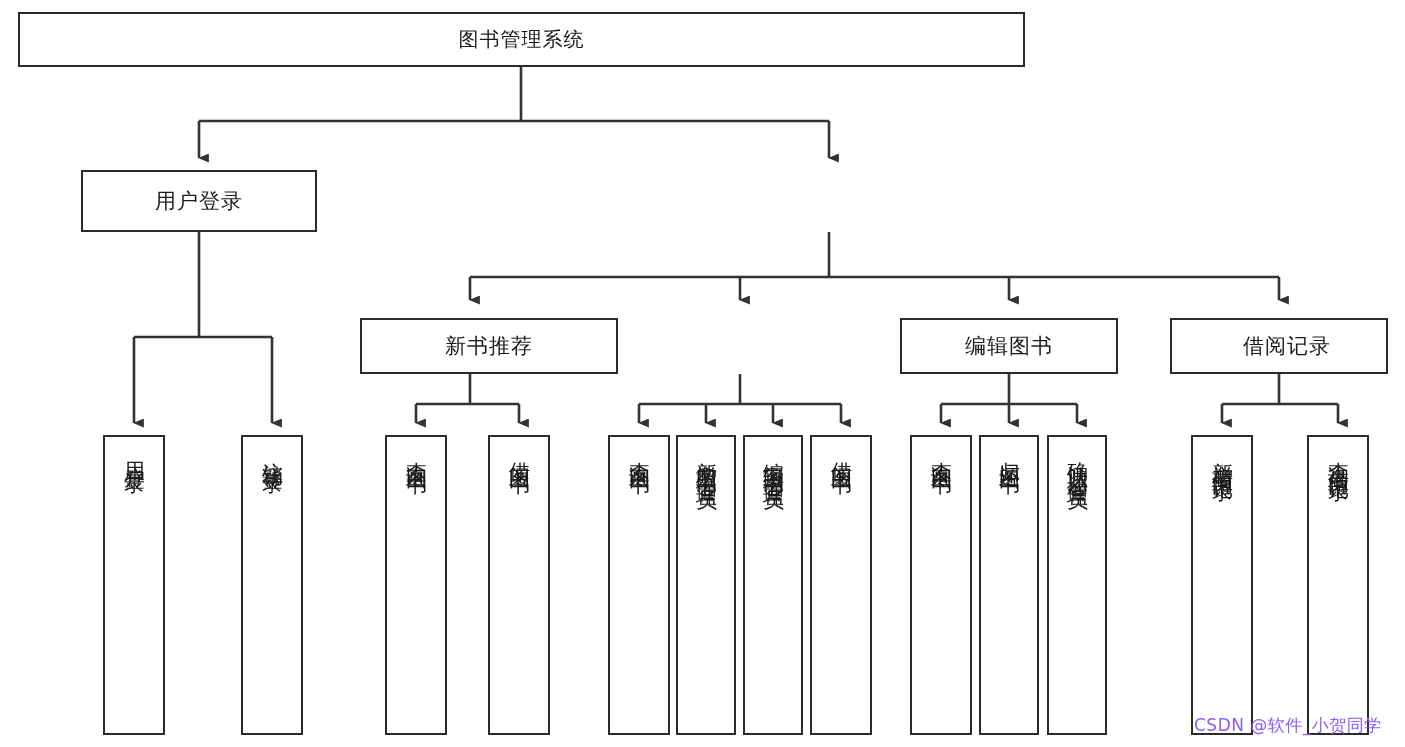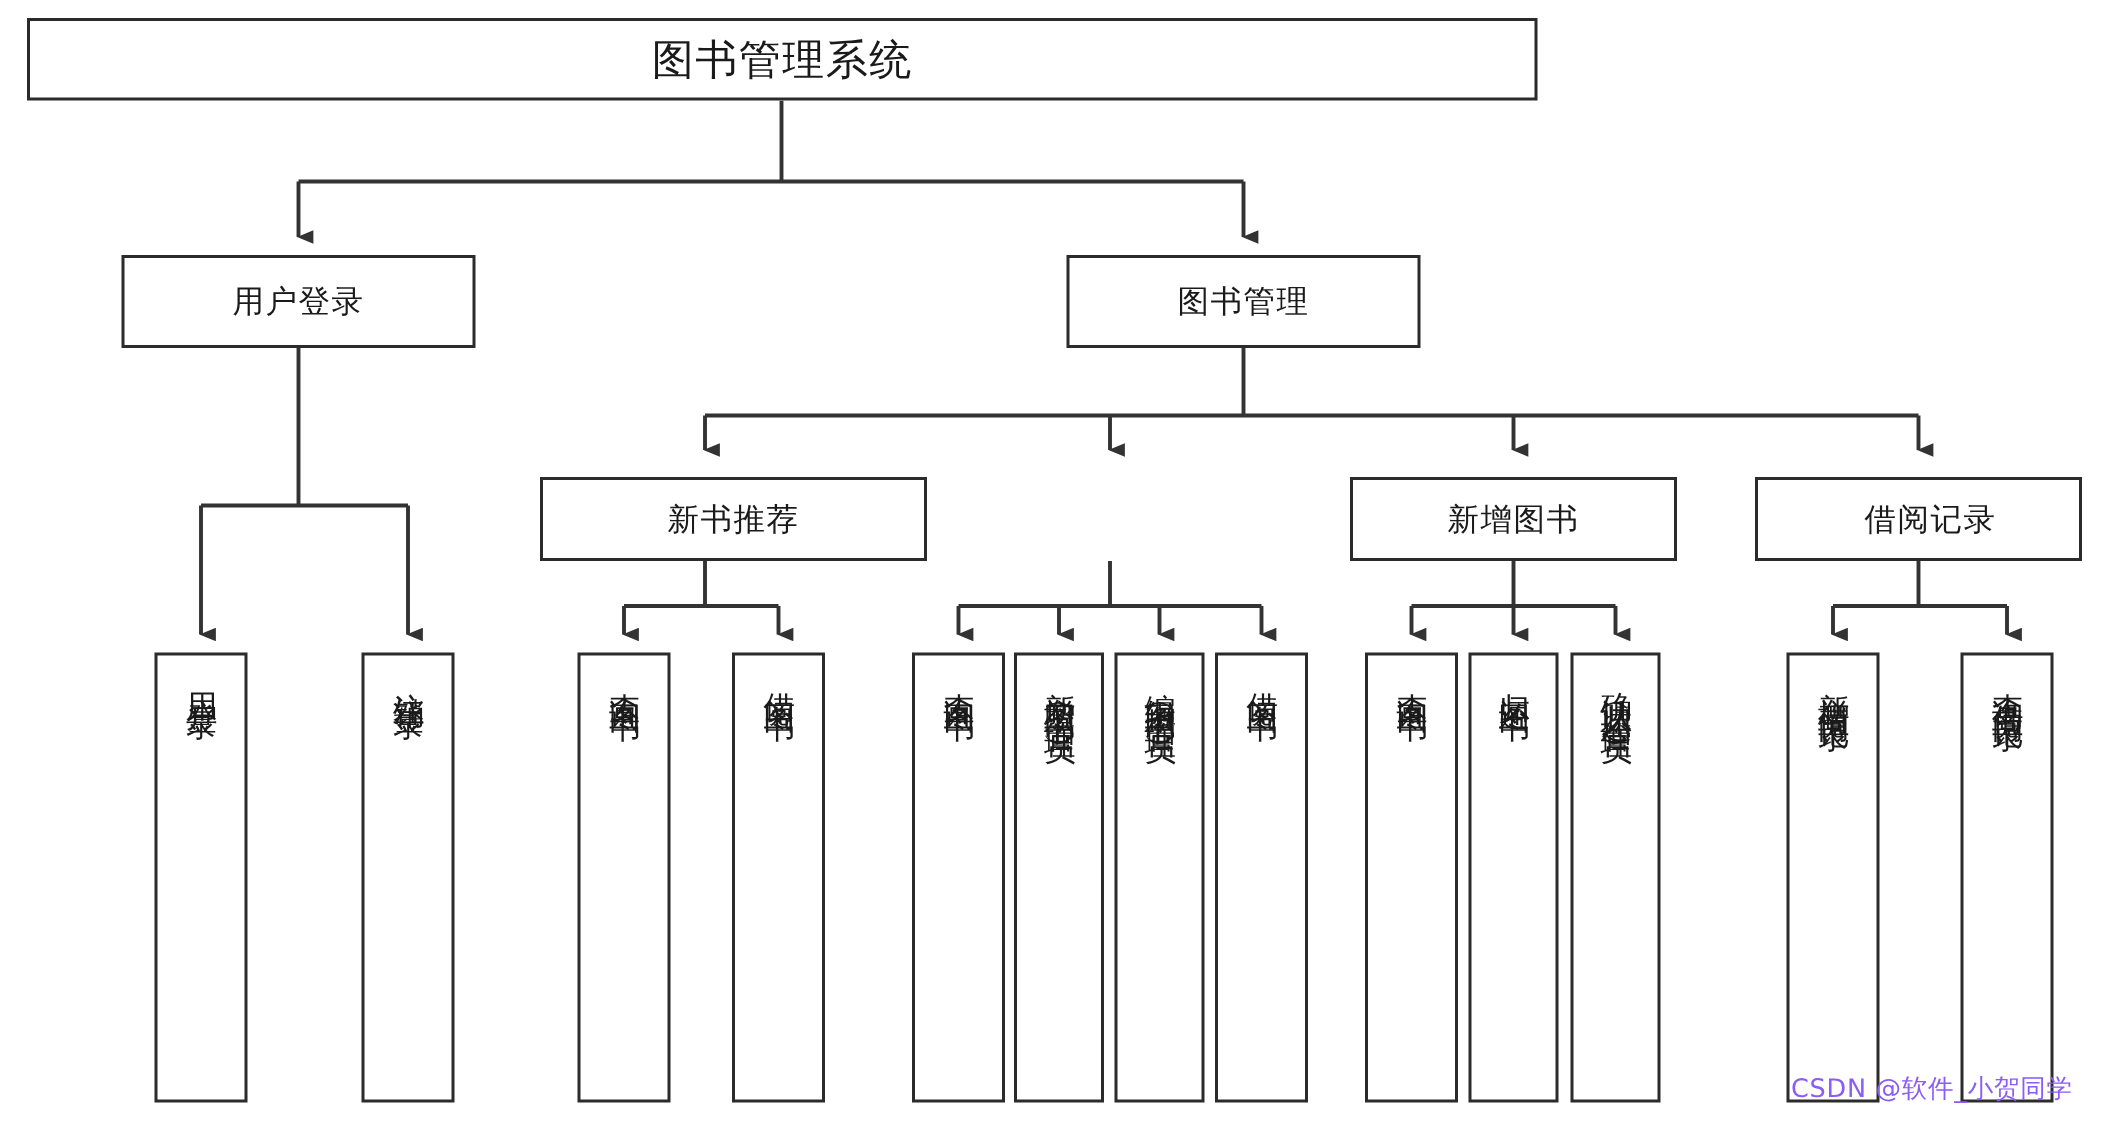--- a/index.html
+++ b/index.html
@@ -39,21 +39,21 @@
     display: block;
     text-align: center;
     line-height: 1.18;
     letter-spacing: 1px;
   }
   
   .node.horiz .node-label {
     font-size: 21px;
   }
   .node.root .node-label {
-    font-size: 28px;
+    font-size: 20px;
   }
   
   .node.vert {
     align-items: flex-start;
     padding-top: 8px;
   }
   .node.vert .node-label {
     writing-mode: vertical-rl;
     text-orientation: upright;
     font-size: 21px;
@@ -129,31 +129,28 @@
   </svg>
 
   <div class="node horiz root" style="left:18px; top:12px; width:1007px; height:55px;">
     <span class="node-label">图书管理系统</span>
   </div>
 
   <div class="node horiz" style="left:81px; top:170px; width:236px; height:62px;">
     <span class="node-label">用户登录</span>
   </div>
 
-  <div class="node horiz" style="left:711px; top:170px; width:236px; height:62px;">
-    <span class="node-label">图书管理</span>
-  </div>
 
   <div class="node horiz" style="left:360px; top:318px; width:258px; height:56px;">
     <span class="node-label">新书推荐</span>
   </div>
 
 
   <div class="node horiz" style="left:900px; top:318px; width:218px; height:56px;">
-    <span class="node-label">新增图书</span>
+    <span class="node-label">编辑图书</span>
   </div>
 
   <div class="node horiz" style="left:1170px; top:318px; width:218px; height:56px;padding-left:16px;">
     <span class="node-label">借阅记录</span>
   </div>
 
   <div class="node vert" style="left:103px; top:435px; width:62px; height:300px;">
     <span class="node-label">用户登录</span>
   </div>
 

